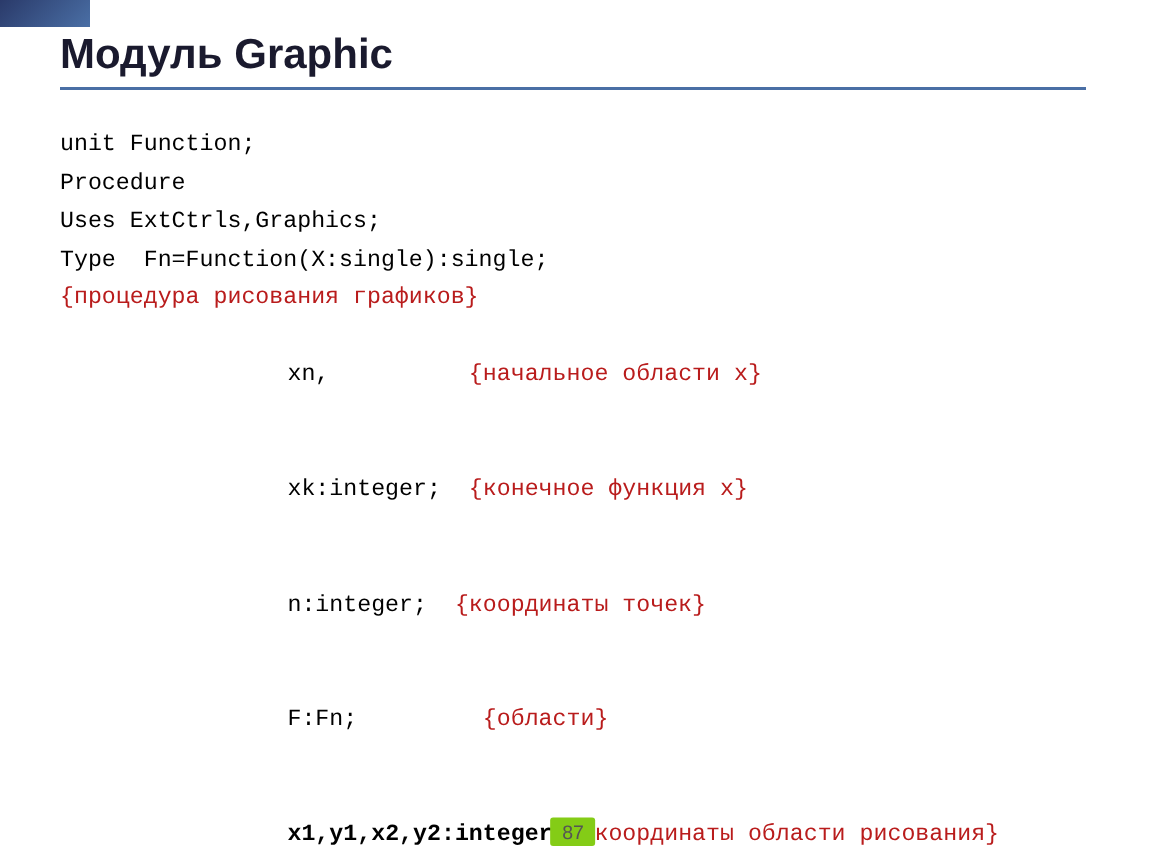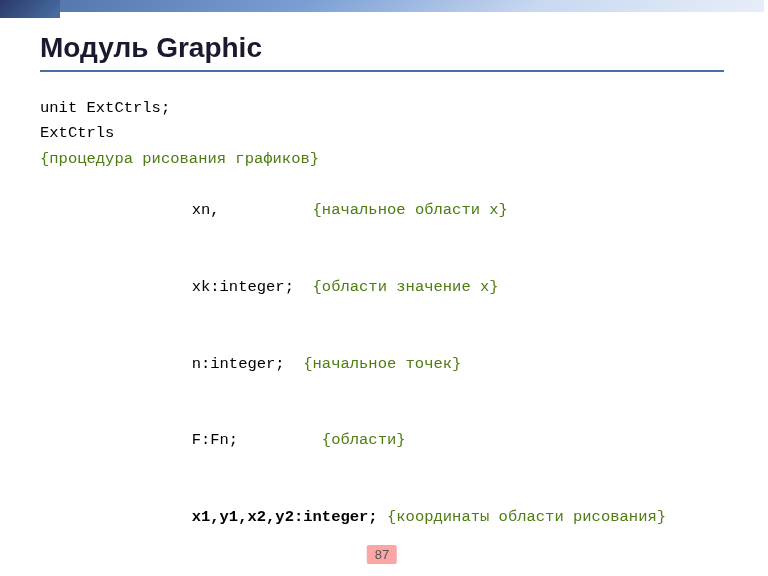--- a/index.html
+++ b/index.html
@@ -63,76 +63,78 @@
       line-height: 1.65;
       color: #000000;
     }
 
     .code-line {
       display: block;
       white-space: pre;
     }
 
     .green-comment {
-      color: #4d7c0f;
+      color: #b91c1c;
     }
 
     .keyword-bold {
       font-weight: bold;
     }
 
     .indent-1 {
       padding-left: 40px;
       margin-top: 12px;
     }
 
     .page-number {
       position: absolute;
       bottom: 12px;
       left: 50%;
       transform: translateX(-50%);
       font-size: 13px;
       color: #555;
-      background: #fca5a5;
+      background: #84cc16;
       padding: 2px 8px;
       border-radius: 2px;
     }
   </style>
 </head>
 <body>
 
 <div class="slide">
   <div class="top-bar">
     <div class="top-bar-accent"></div>
   </div>
 
   <div class="content-area">
     <div class="title">Модуль Graphic</div>
 
     <div class="code-block">
 
-      <span class="code-line">unit ExtCtrls;</span>
+      <span class="code-line">unit Function;</span>
 
-      <span class="code-line">ExtCtrls</span>
+      <span class="code-line">Procedure</span>
 
+      <span class="code-line">Uses ExtCtrls,Graphics;</span>
 
+      <span class="code-line">Type  Fn=Function(X:single):single;</span>
 
       <span class="code-line green-comment">{процедура рисования графиков}</span>
 
 
       <span class="code-line">
         <span class="indent-1">    xn,          </span><span class="green-comment">{начальное области x}</span>
       </span>
 
       <span class="code-line">
-        <span class="indent-1">    xk:integer;  </span><span class="green-comment">{области значение x}</span>
+        <span class="indent-1">    xk:integer;  </span><span class="green-comment">{конечное функция x}</span>
       </span>
 
       <span class="code-line">
-        <span class="indent-1">    n:integer;  </span><span class="green-comment">{начальное точек}</span>
+        <span class="indent-1">    n:integer;  </span><span class="green-comment">{координаты точек}</span>
       </span>
 
       <span class="code-line">
         <span class="indent-1">    F:Fn;         </span><span class="green-comment">{области}</span>
       </span>
 
       <span class="code-line">
         <span class="indent-1">    <span class="keyword-bold">x1,y1,x2,y2:integer;</span> </span><span class="green-comment">{координаты области рисования}</span>
       </span>
 

